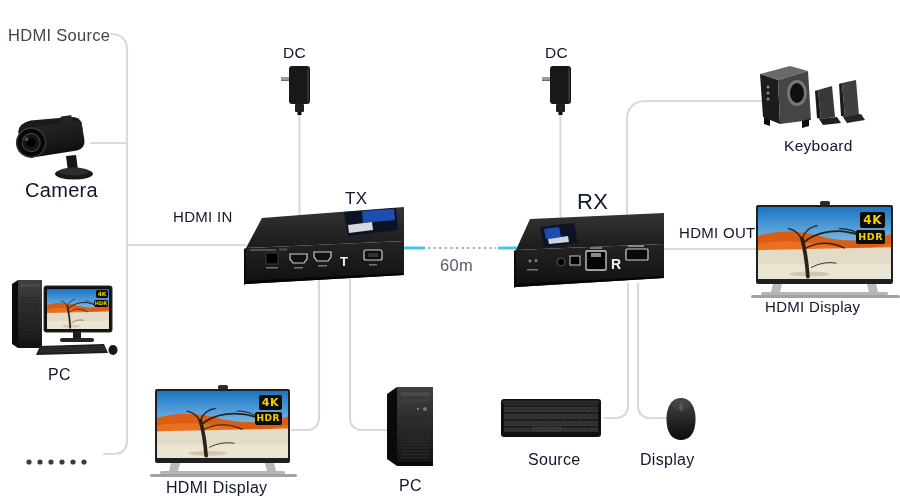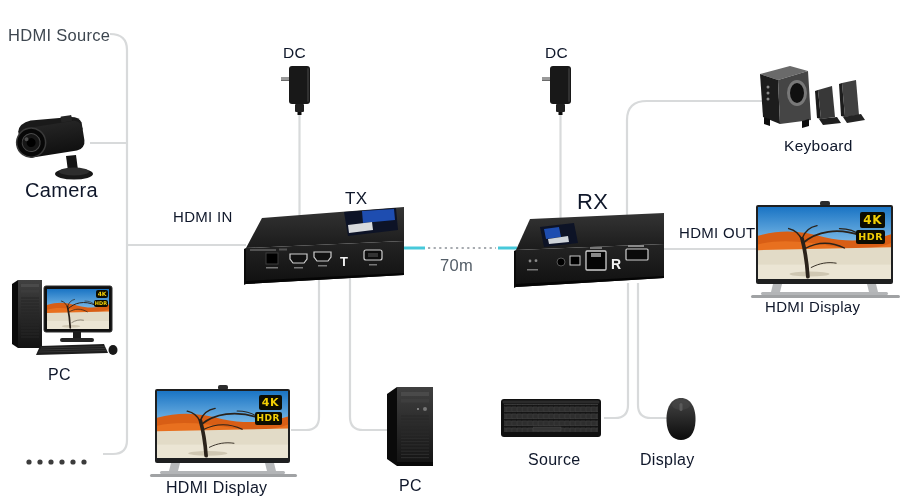--- a/index.html
+++ b/index.html
@@ -316,21 +316,21 @@
 
   <div class="label" style="left:8px;top:26px;font-size:16.5px;color:#3e4750">HDMI Source</div>
   <div class="label" style="left:25px;top:179px;font-size:20px">Camera</div>
   <div class="label" style="left:48px;top:366px;font-size:16px">PC</div>
   <div class="label" style="left:283px;top:44px;font-size:15.5px">DC</div>
   <div class="label" style="left:545px;top:44px;font-size:15.5px">DC</div>
   <div class="label" style="left:345px;top:189px;font-size:17px">TX</div>
   <div class="label" style="left:577px;top:189px;font-size:22px">RX</div>
   <div class="label" style="left:173px;top:208px;font-size:15px">HDMI IN</div>
   <div class="label" style="left:679px;top:224px;font-size:15px">HDMI OUT</div>
-  <div class="label" style="left:440px;top:256px;font-size:16.5px;color:#545e68">70m</div>
+  <div class="label" style="left:440px;top:256px;font-size:16.5px;color:#545e68">60m</div>
   <div class="label" style="left:784px;top:137px;font-size:15.5px">Keyboard</div>
   <div class="label" style="left:765px;top:298px;font-size:15px">HDMI Display</div>
   <div class="label" style="left:166px;top:479px;font-size:16px">HDMI Display</div>
   <div class="label" style="left:399px;top:477px;font-size:16px">PC</div>
   <div class="label" style="left:528px;top:451px;font-size:16px">Source</div>
   <div class="label" style="left:640px;top:451px;font-size:16px">Display</div>
 
 </div>
 
 </body></html>

